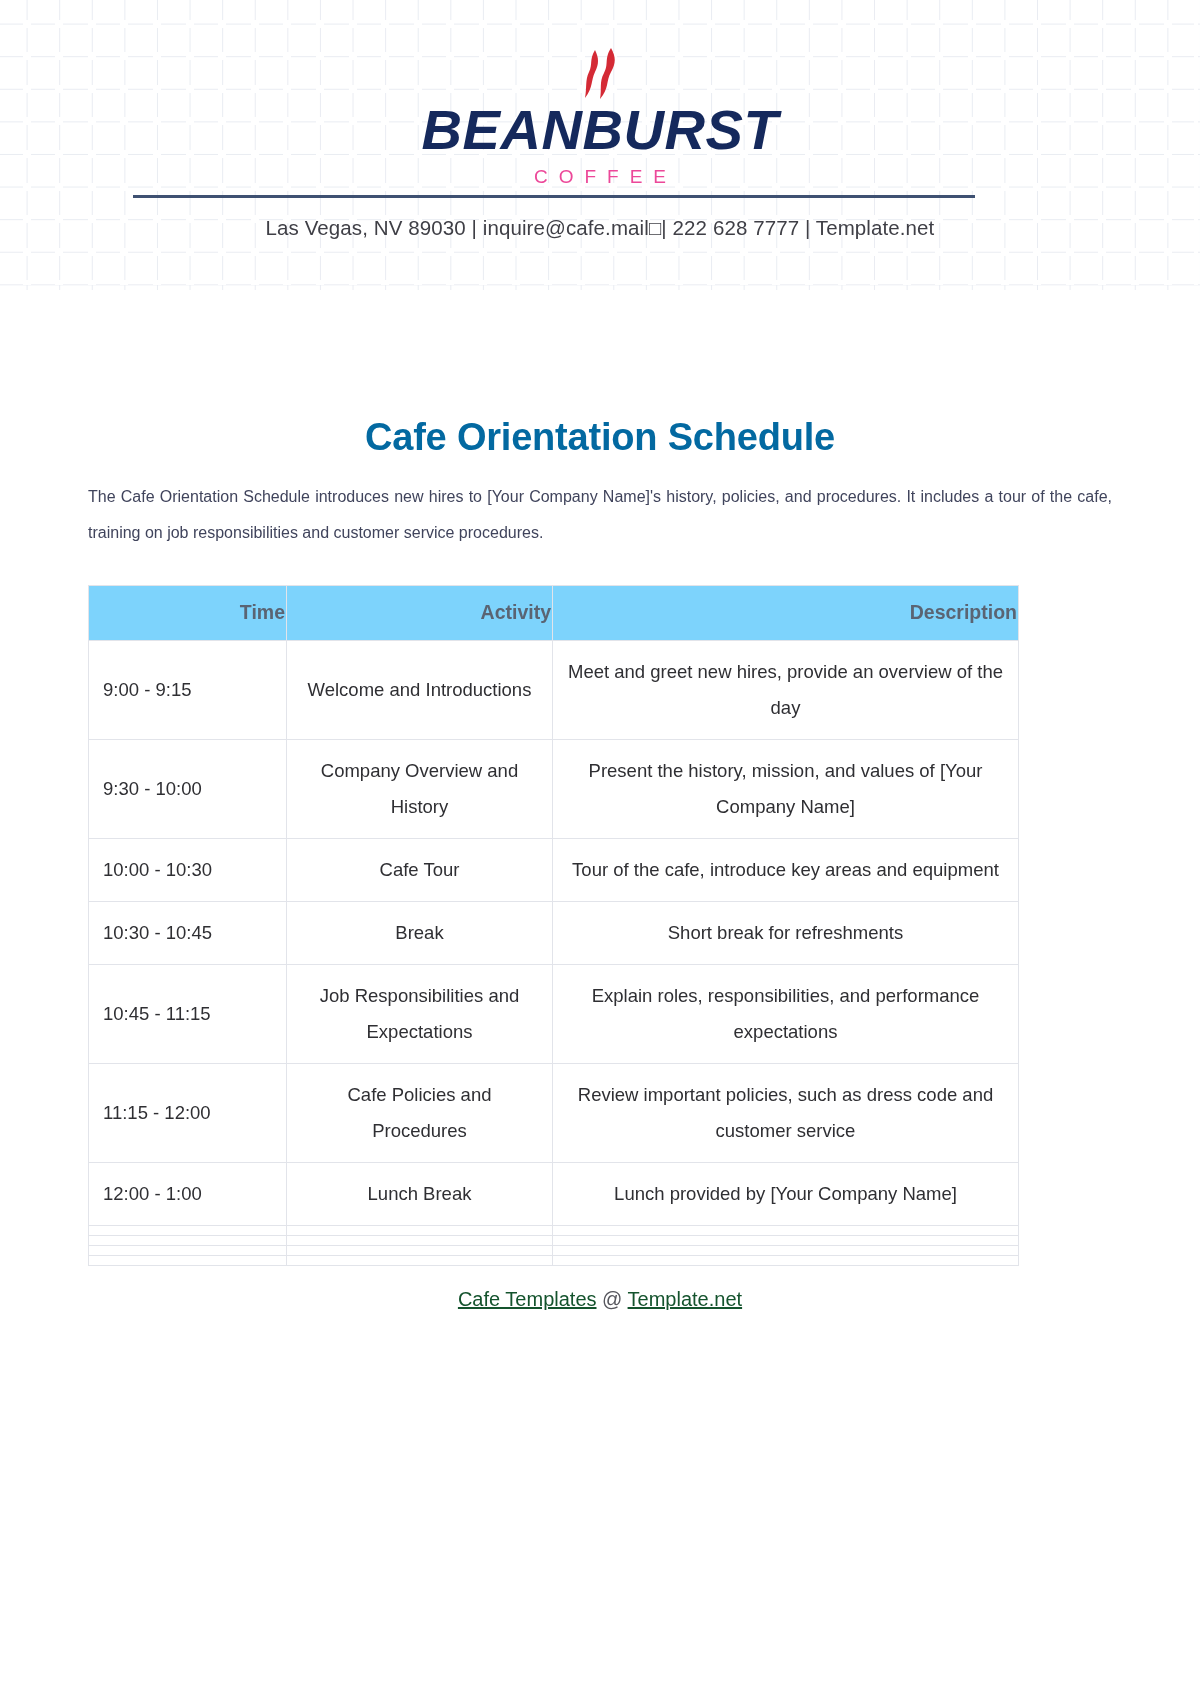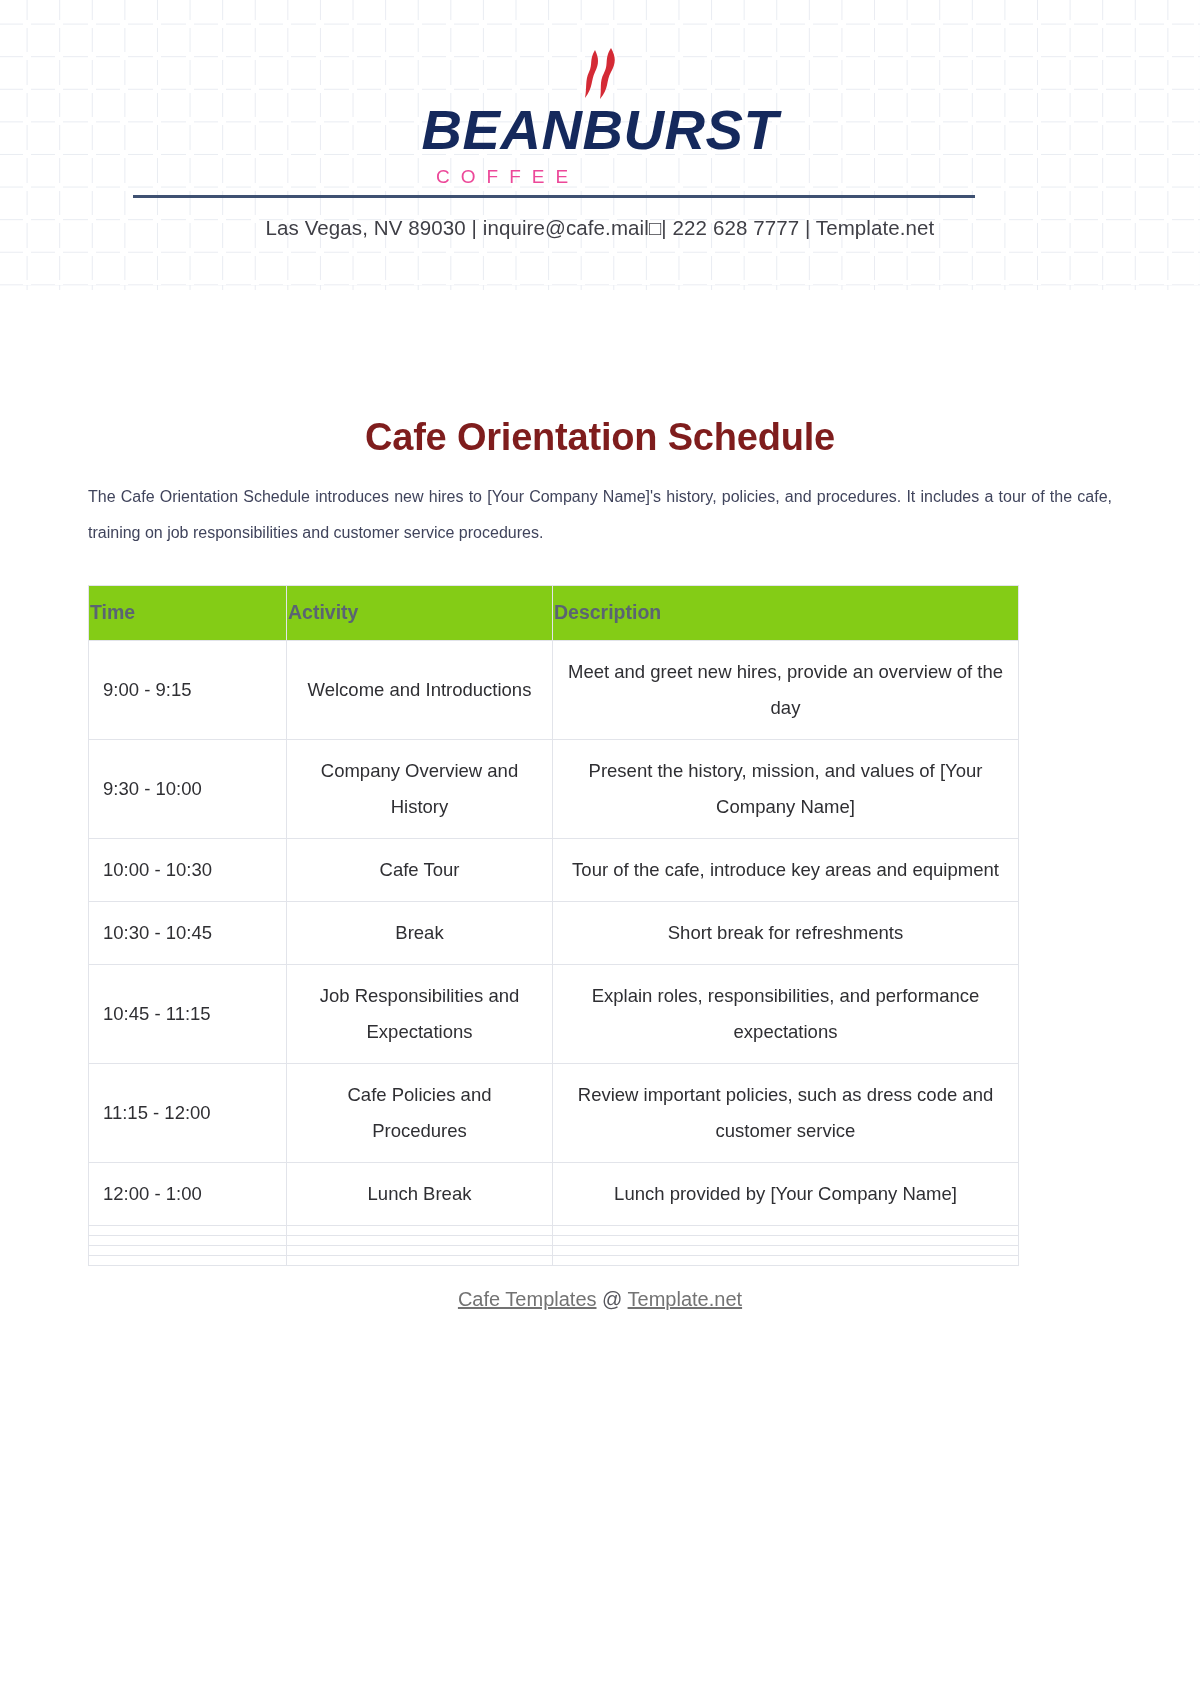--- a/index.html
+++ b/index.html
@@ -60,21 +60,21 @@
   }
 
   
   .letterhead {
     position: relative;
     padding-top: 48px;
     text-align: center;
   }
   .logo-block {
     display: inline-block;
-    text-align: left;
+    text-align: center;
   }
   .flame {
     height: 52px;
     margin-bottom: 2px;
     display: flex;
     justify-content: center;
     align-items: flex-end;
   }
   .brand-name {
     font-family: "Liberation Sans", sans-serif;
@@ -112,21 +112,21 @@
 
   
   .doc-body {
     padding: 0 88px;
     margin-top: 176px;
   }
   .doc-title {
     text-align: center;
     font-size: 38px;
     font-weight: bold;
-    color: #7f1d1d;
+    color: #0369a1;
     letter-spacing: -0.2px;
     margin: 0 0 20px 0;
   }
   .doc-intro {
     font-size: 16px;
     line-height: 36px;
     color: #40445c;
     text-align: justify;
     margin: 0 0 34px 0;
   }
@@ -138,26 +138,26 @@
     table-layout: fixed;
     font-size: 18.5px;
     color: #2f2f33;
   }
   table.schedule th,
   table.schedule td {
     border: 1px solid #e2e4ea;
     vertical-align: middle;
   }
   table.schedule thead th {
-    background: #84cc16;
+    background: #7dd3fc;
     color: #5a6473;
     font-weight: bold;
     font-size: 19.5px;
     height: 52px;
-    text-align: left;
+    text-align: right;
   }
   table.schedule td {
     padding: 13px 14px;
     line-height: 36px;
   }
   .col-time  { width: 198px; }
   .col-act   { width: 266px; }
   .col-desc  { width: 466px; }
   td.time { text-align: left; padding-left: 10px; }
   td.act  { text-align: center; }
@@ -169,21 +169,21 @@
   }
 
   
   .doc-footer {
     text-align: center;
     margin-top: 22px;
     font-size: 20px;
     color: #5a5a60;
   }
   .doc-footer a {
-    color: #737373;
+    color: #14532d;
     text-decoration: underline;
   }
   .at-sign { color: #55555c; }
 </style>
 </head>
 <body>
 
 <div class="grid-bg"></div>
 <div class="grid-mask"></div>
 

